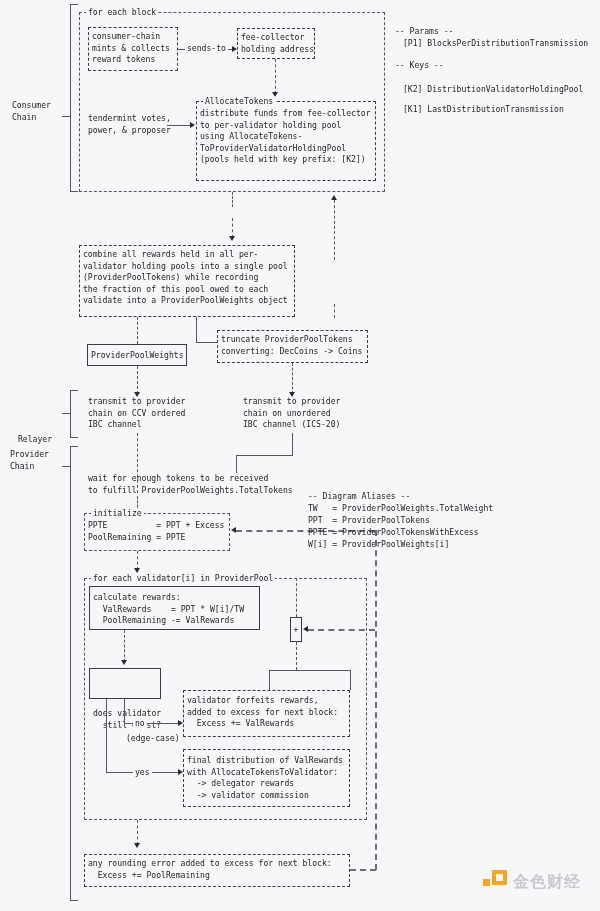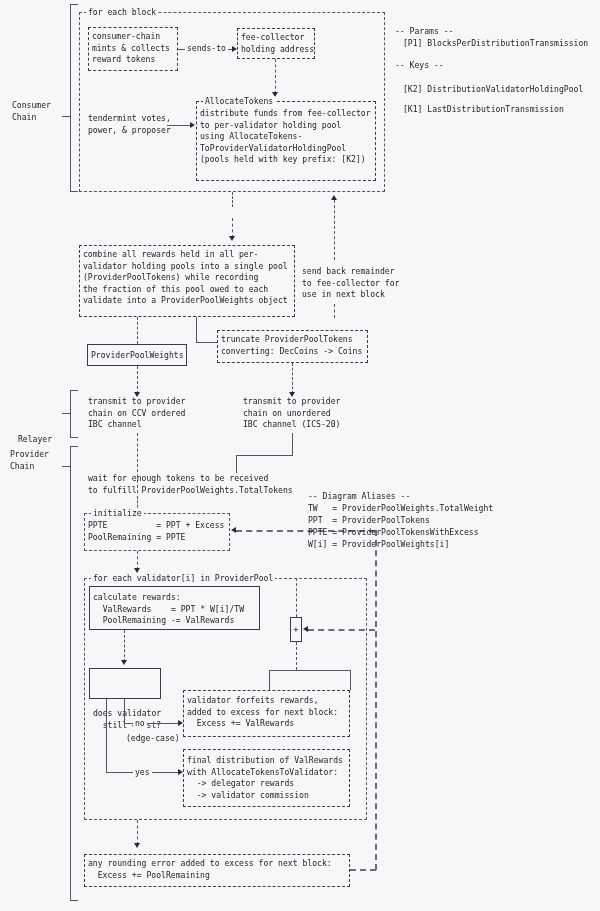--- a/index.html
+++ b/index.html
@@ -187,23 +187,20 @@
   <div class="vl" style="left:232px;top:218px;height:20px;"></div>
   <div class="arrd" style="left:228.5px;top:236px;"></div>
 
   <div class="box" style="left:79px;top:245px;width:216px;height:72px;"></div>
   <div class="t" style="left:83px;top:249px;">combine all rewards held in all per-
 validator holding pools into a single pool
 (ProviderPoolTokens) while recording
 the fraction of this pool owed to each
 validate into a ProviderPoolWeights object</div>
 
-  <div class="t" style="left:302px;top:266px;">send back remainder
-to fee-collector for
-use in next block</div>
   <div class="vl" style="left:334px;top:200px;height:60px;"></div>
   <div class="arru" style="left:330.5px;top:195px;"></div>
   <div class="vl" style="left:334px;top:304px;height:14px;"></div>
 
   <div class="vl" style="left:137px;top:317px;height:27px;"></div>
 
   <div class="vls" style="left:196px;top:317px;height:25px;"></div>
   <div class="hls" style="left:196px;top:342px;width:21px;"></div>
 
   <div class="boxsolid" style="left:87px;top:344px;width:100px;height:22px;"></div>
@@ -305,14 +302,21 @@
   <div class="vlt" style="left:375px;top:530px;height:340px;"></div>
   <div class="hlt" style="left:350px;top:869px;width:26px;"></div>
 
   <div class="vl" style="left:137px;top:820px;height:25px;"></div>
   <div class="arrd" style="left:133.5px;top:843px;"></div>
 
   <div class="box" style="left:84px;top:854px;width:266px;height:33px;"></div>
   <div class="t" style="left:88px;top:858px;">any rounding error added to excess for next block:
   Excess += PoolRemaining</div>
 
+  <div id="wm" style="left:483px;top:870px;">
+    <div class="logo">
+      <div class="sq1"></div>
+      <div class="sq4"></div>
+    </div>
+    <div class="wmtext">金色财经</div>
+  </div>
 
 </div>
 
 </body></html>

